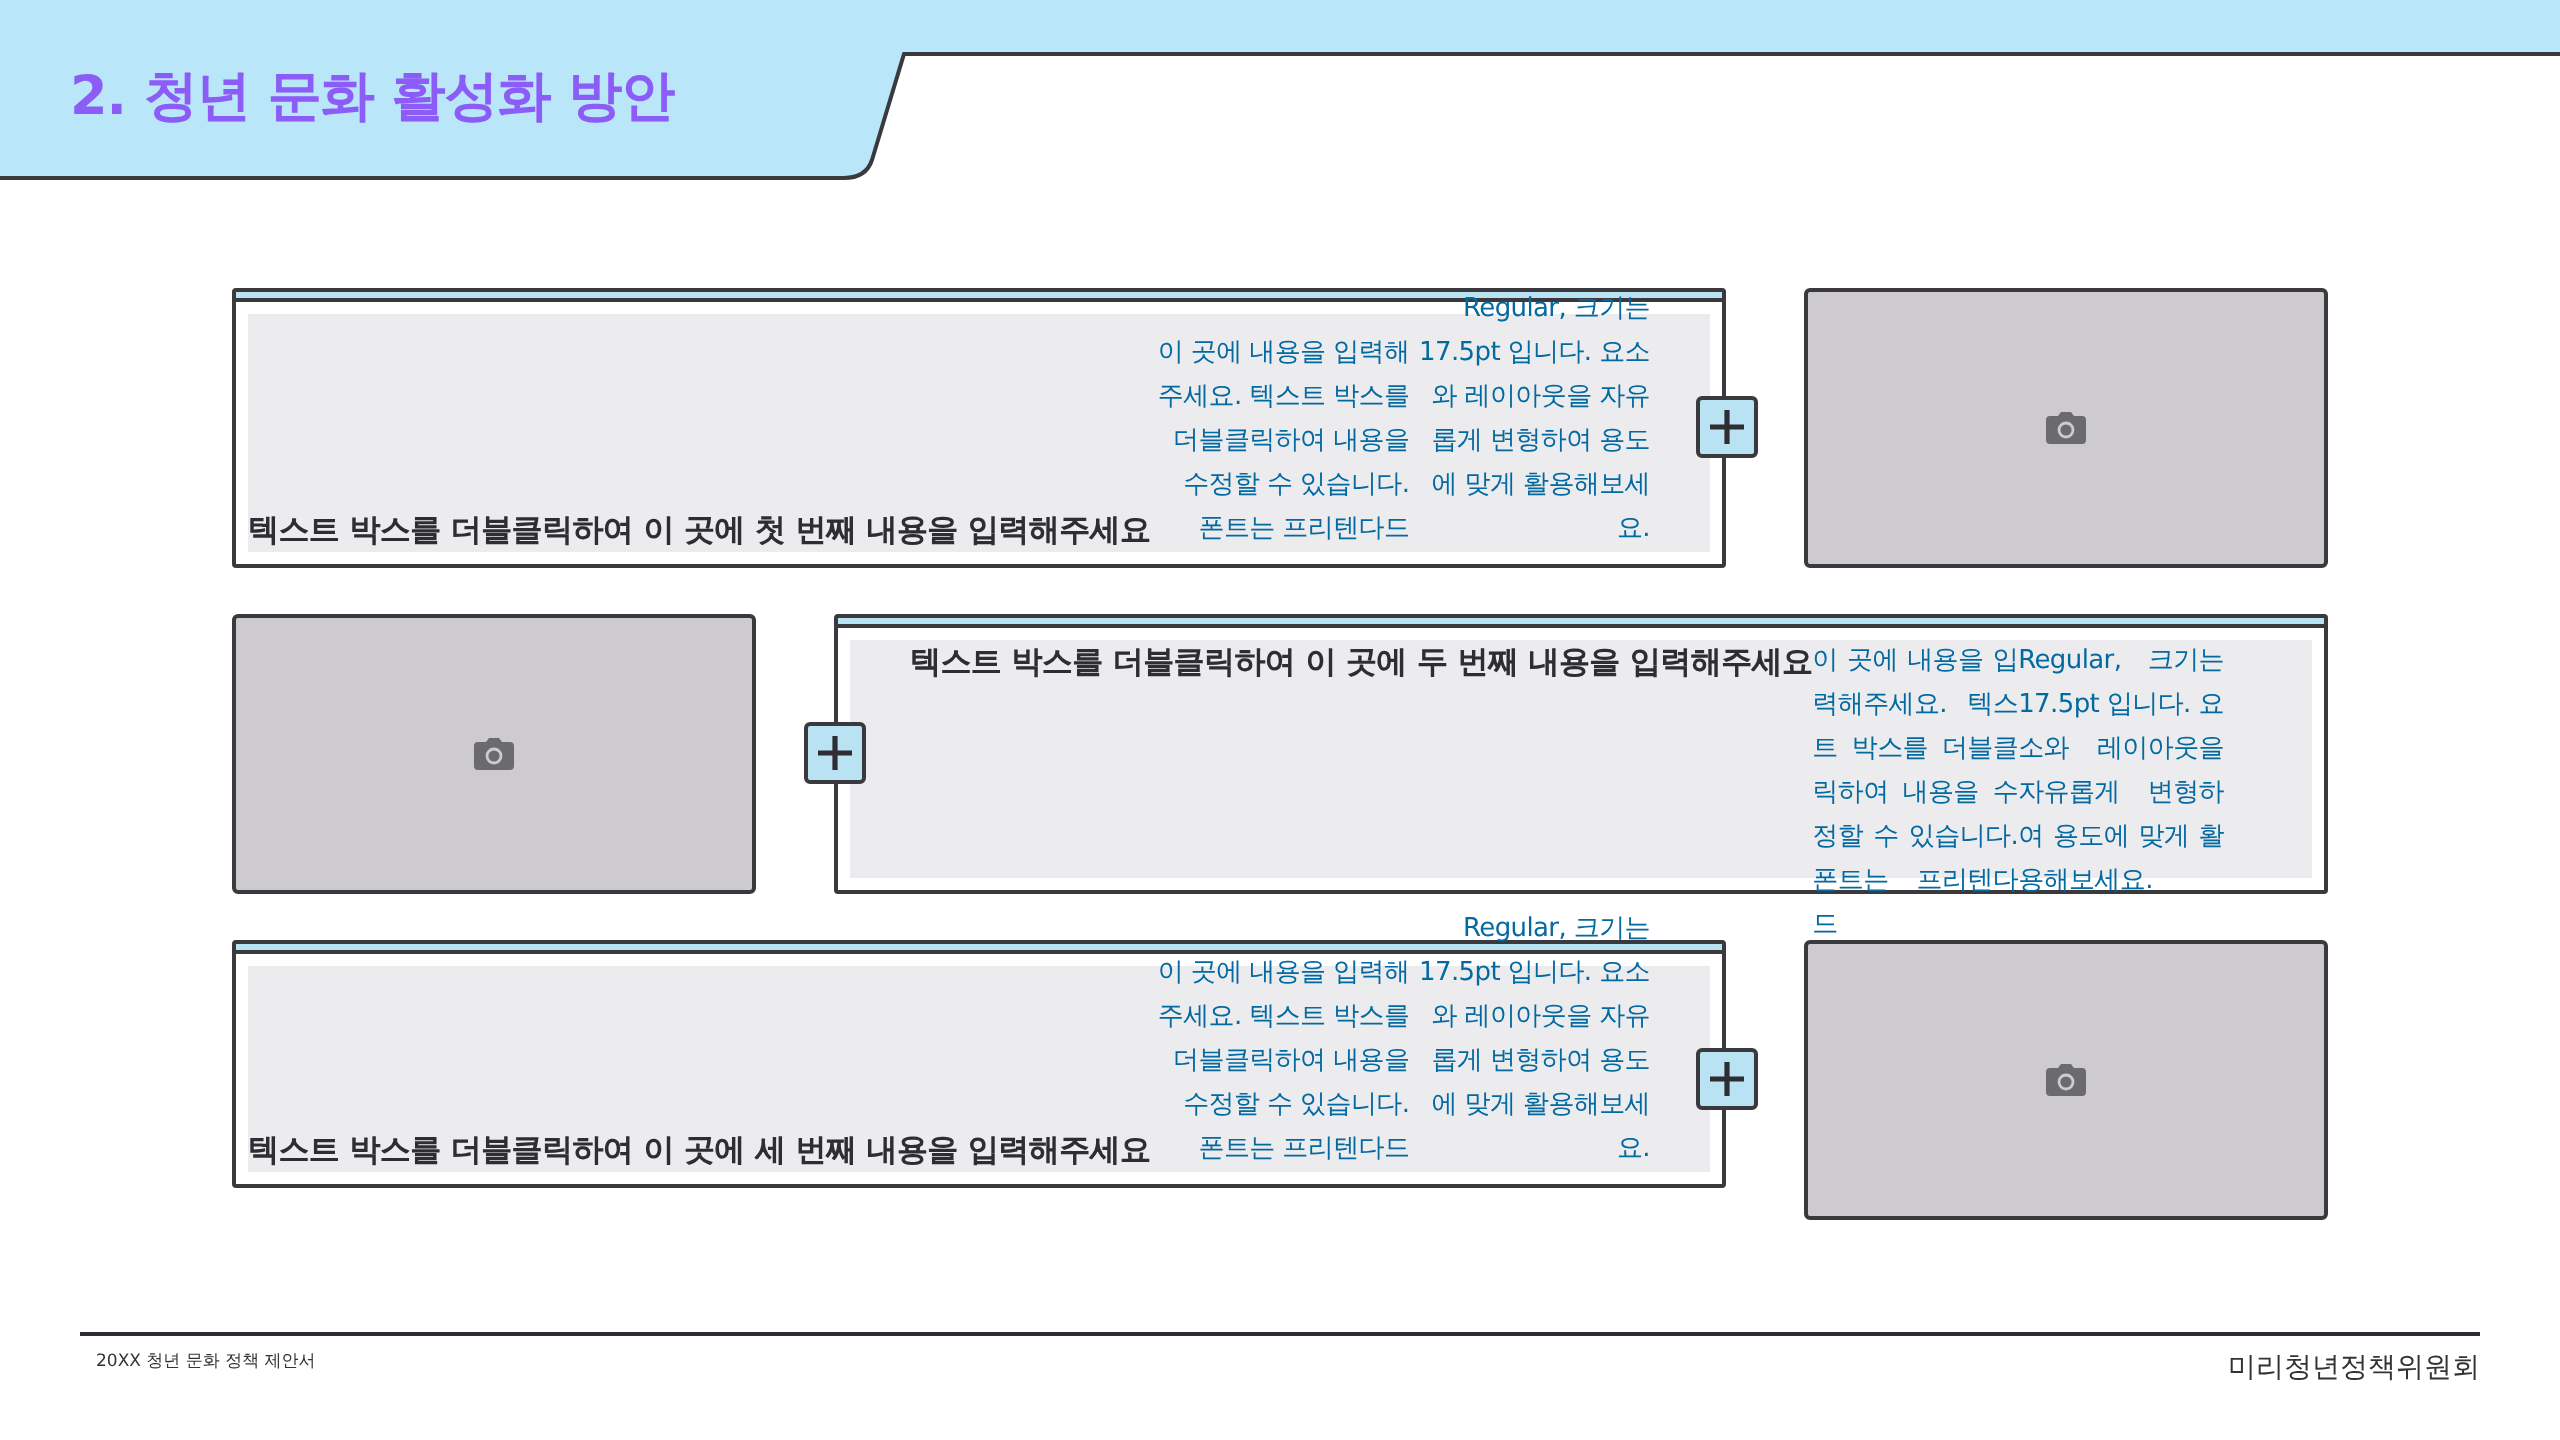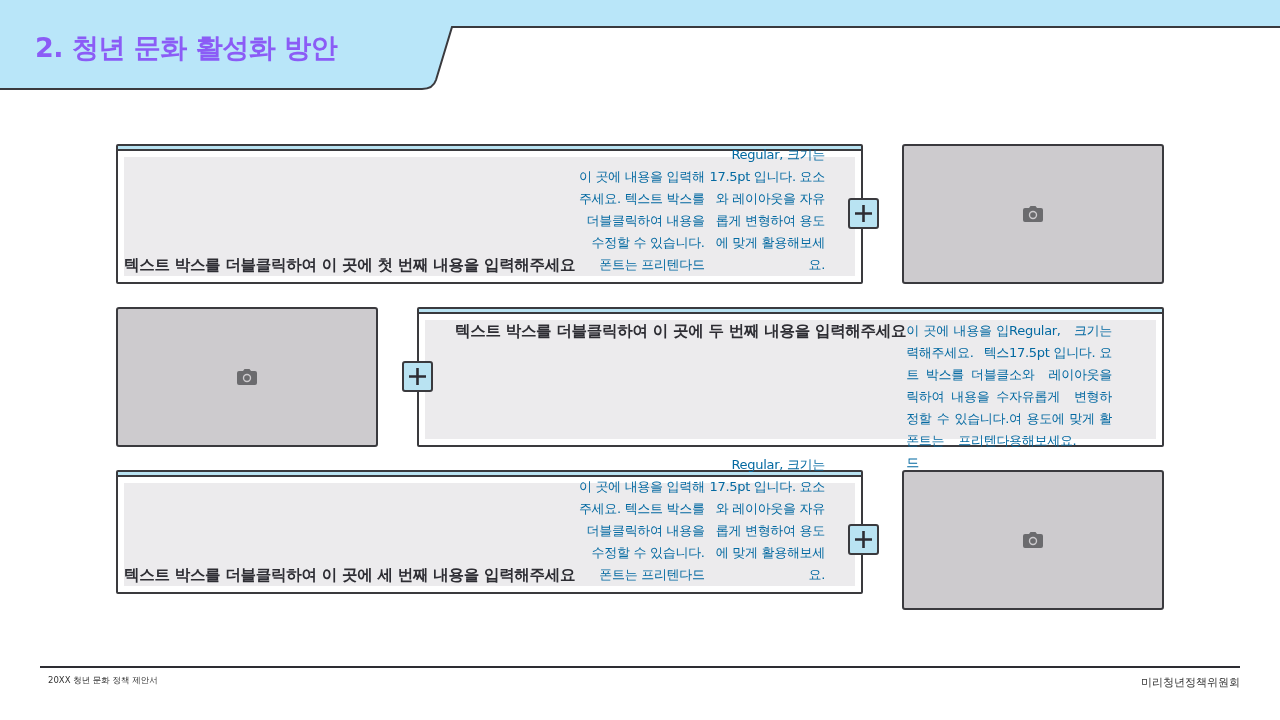--- a/index.html
+++ b/index.html
@@ -43,21 +43,21 @@
   }
 
   .plus-btn {
     position: absolute; width: 31px; height: 31px;
     background: #b9e3f2; border: 2px solid #3a3a3e; border-radius: 3px;
     display: flex; align-items: center; justify-content: center;
   }
 
   .footer-line { position: absolute; left: 40px; top: 666px; width: 1200px; height: 2px; background: #2d2d33; }
   .footer-left { position: absolute; left: 48px; top: 675px; font-size: 8.5px; color: #333; white-space: nowrap; }
-  .footer-right { position: absolute; right: 40px; top: 675px; font-size: 11px; color: #333; white-space: nowrap; }
+  .footer-right { position: absolute; right: 40px; top: 675px; font-size: 14px; color: #333; white-space: nowrap; }
 </style>
 </head>
 <body>
 
 <svg class="header-svg" viewBox="0 0 1280 92" xmlns="http://www.w3.org/2000/svg">
   <path d="M0 0 H1280 V27 H452 L436 80 Q433 89 422 89 H0 Z" fill="#b9e6f9"></path>
   <path d="M1280 27 H452 L436 80 Q433 89 422 89 H0" fill="none" stroke="#3a3a3e" stroke-width="2"></path>
 </svg>
 <div class="page-title">2. 청년 문화 활성화 방안</div>
 

